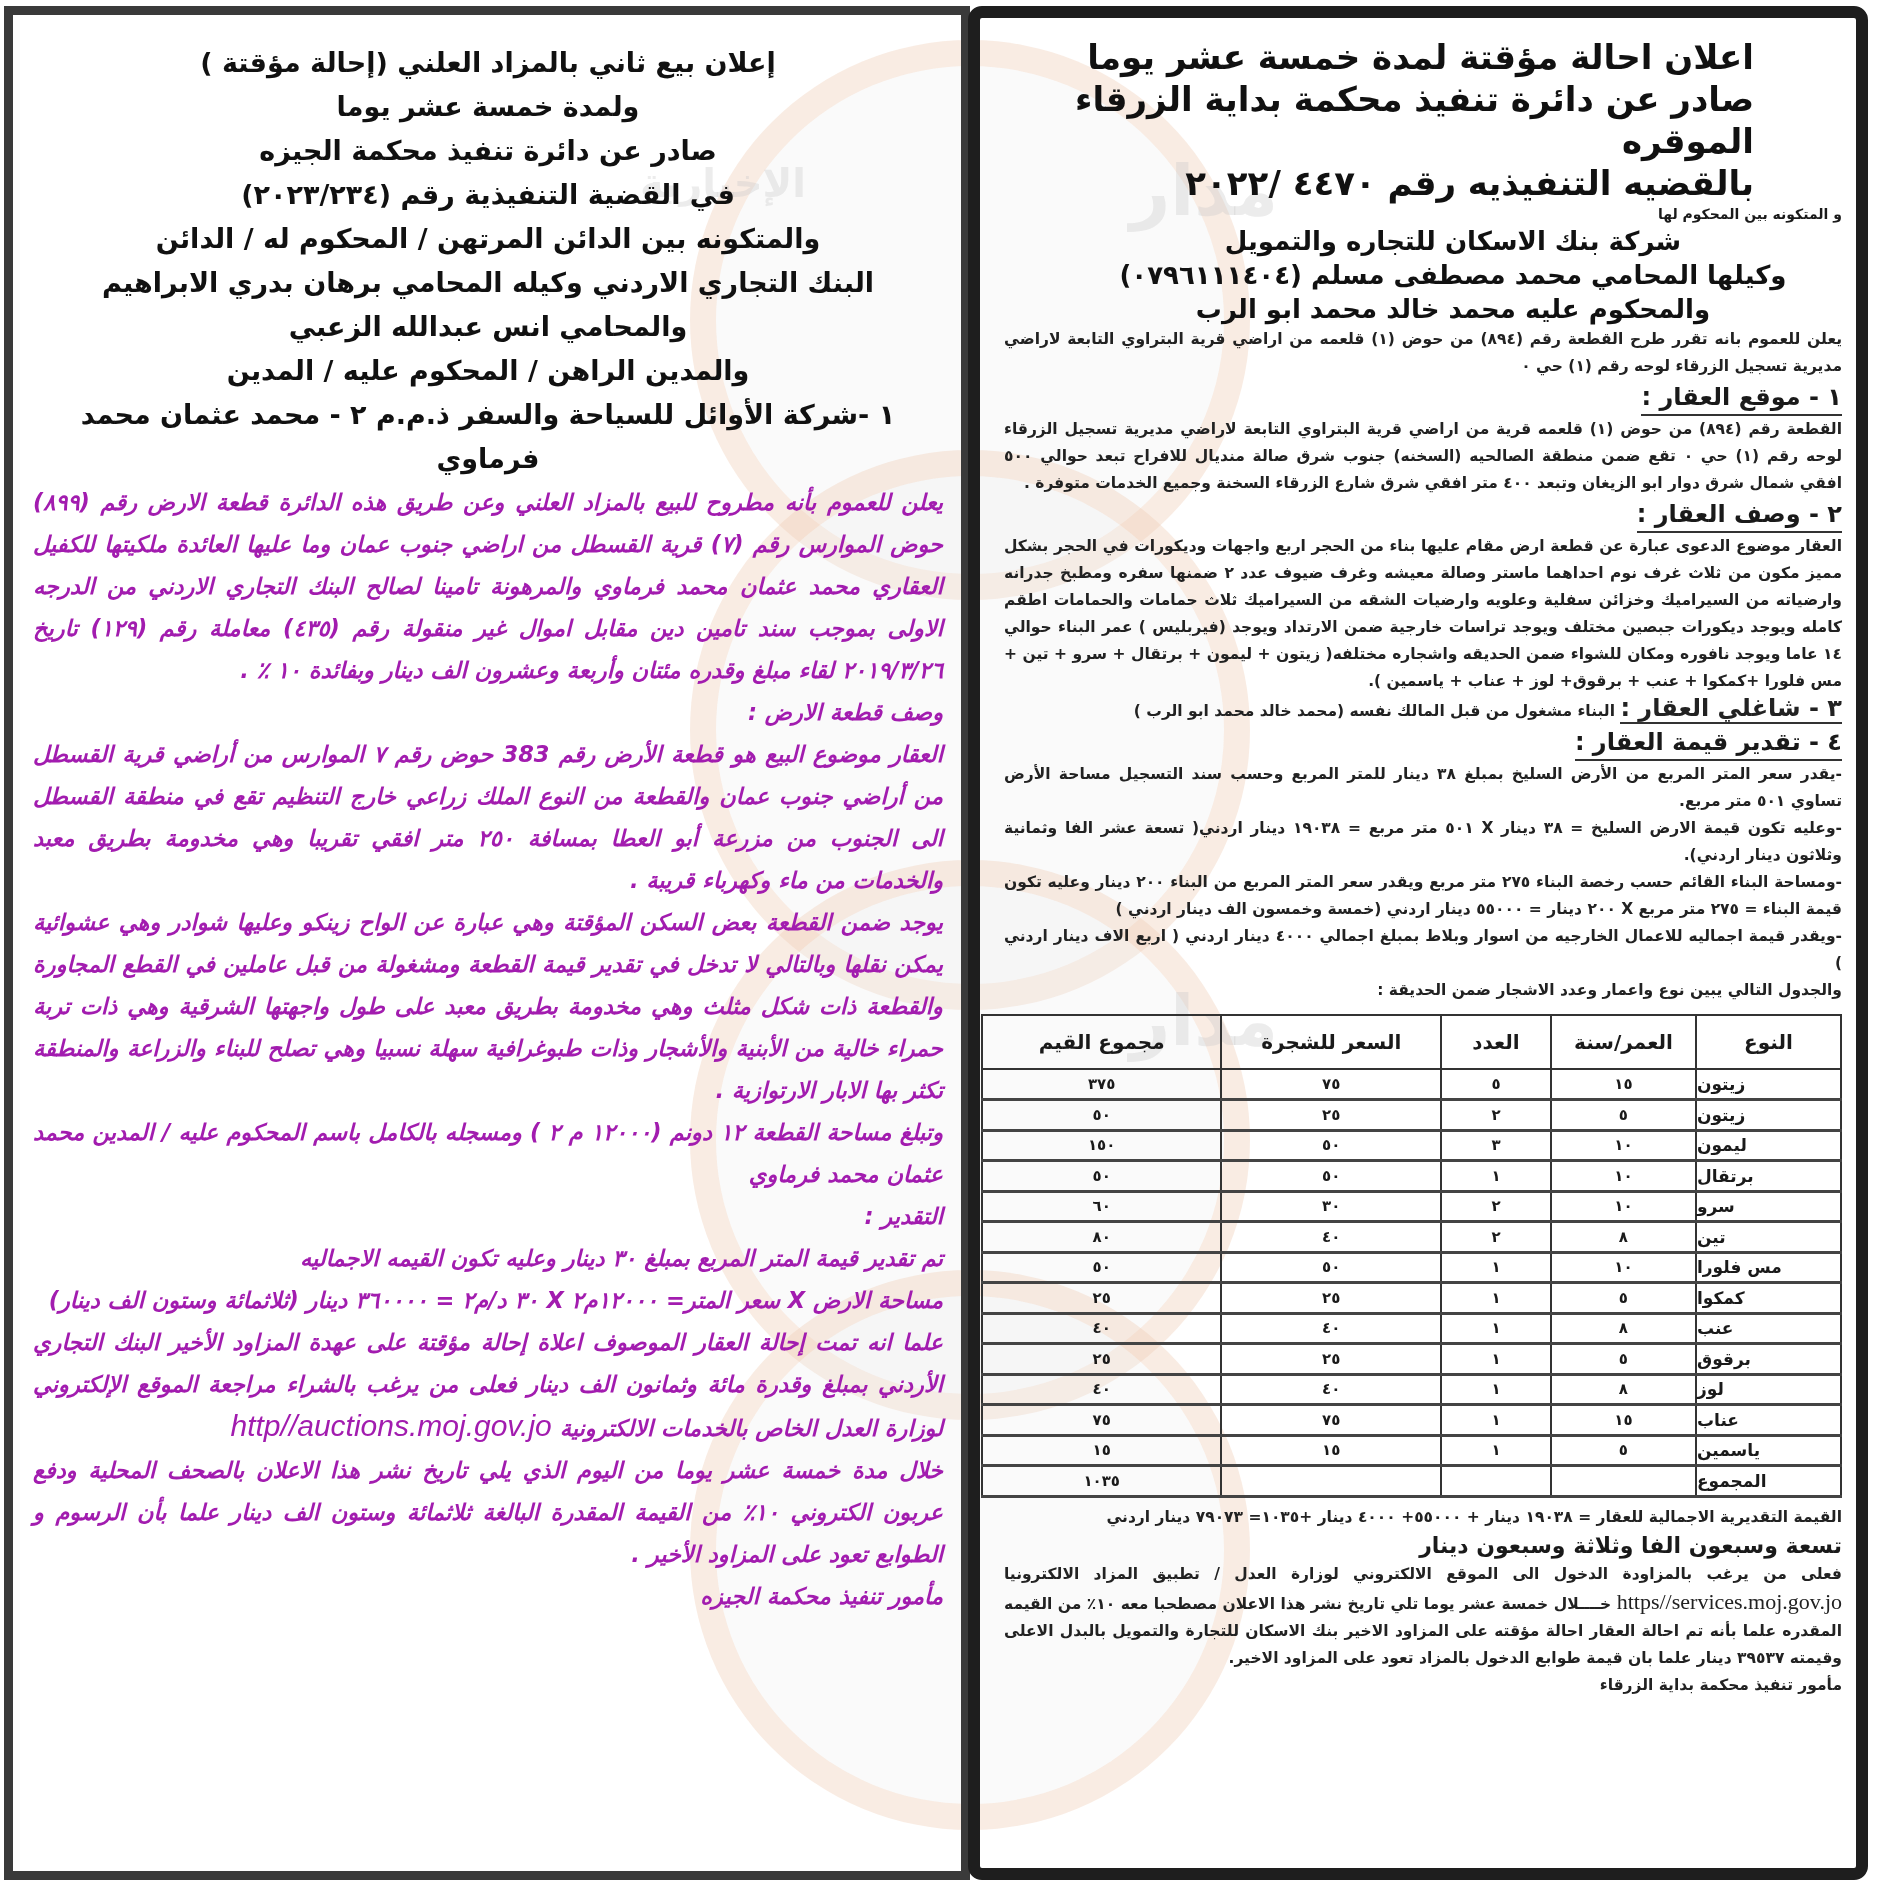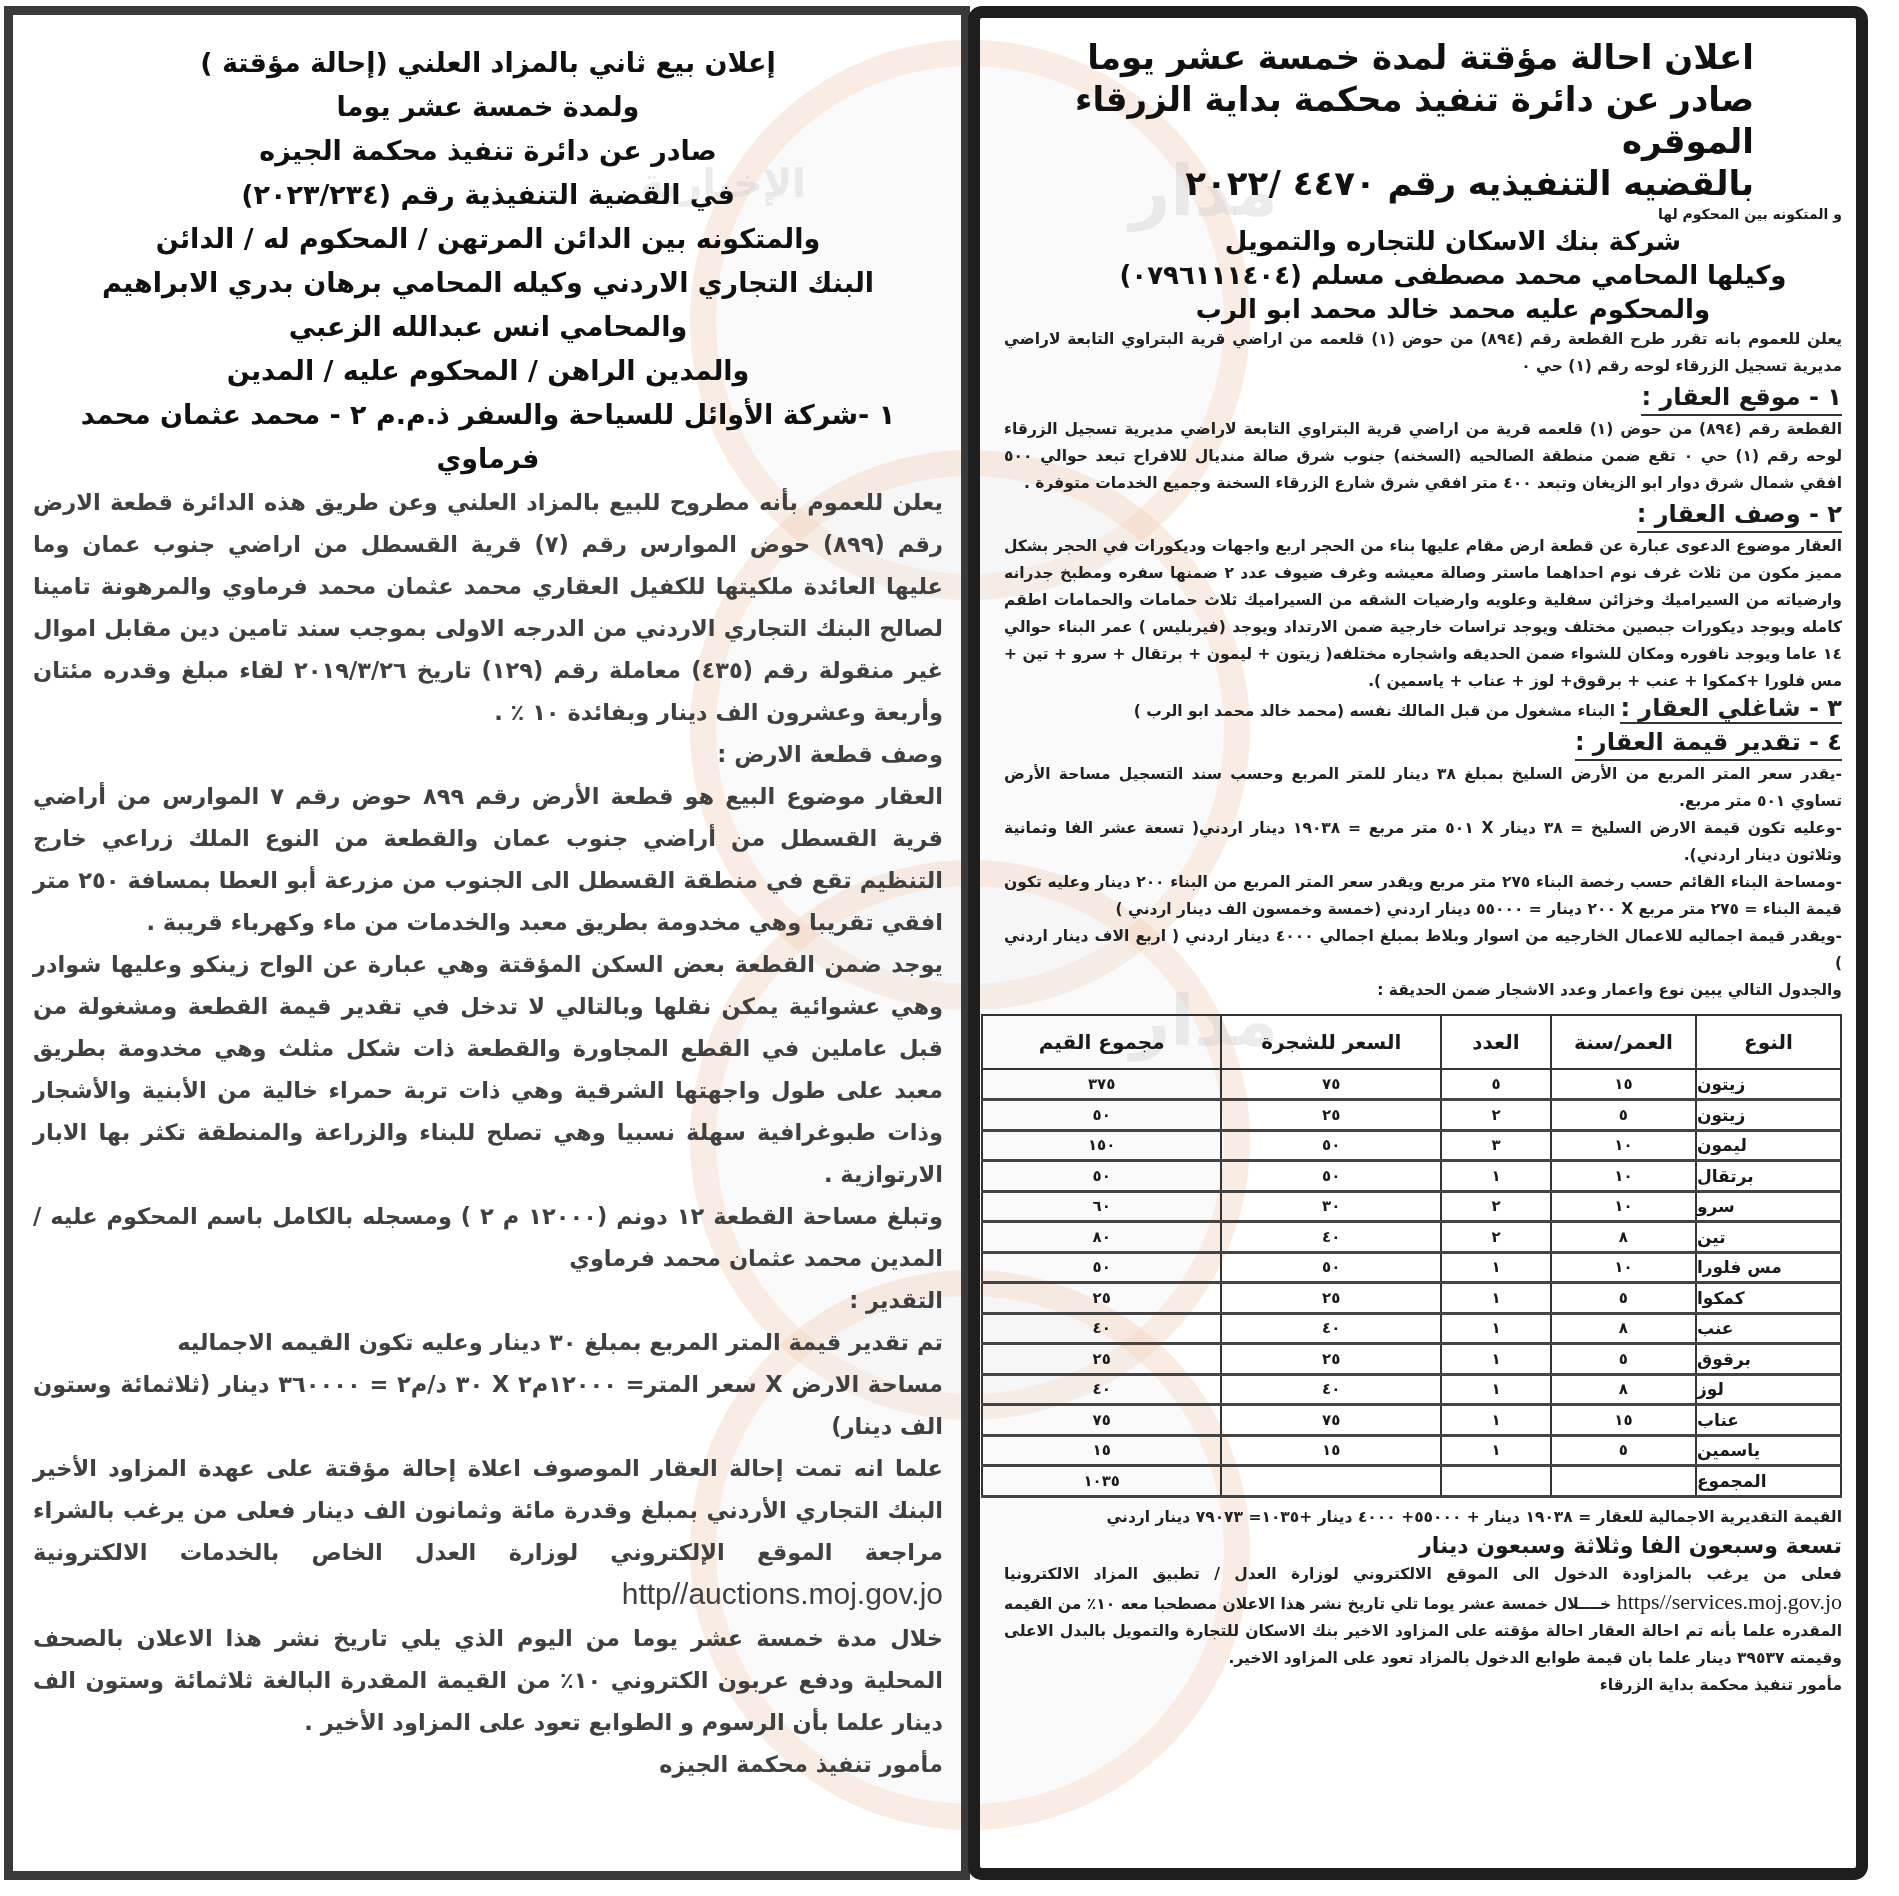--- a/index.html
+++ b/index.html
@@ -10,21 +10,21 @@
   .wm { position: absolute; pointer-events: none; z-index: 0; }
   .wm-clock { border-radius: 50%; border: 26px solid rgba(245, 170, 120, 0.18); background: rgba(235,235,235,0.25); }
   .wm-text { color: rgba(200,200,200,0.35); font-weight: bold; font-family: "DejaVu Sans", sans-serif; }
 
   .panel { position: absolute; background: transparent; z-index: 1; direction: rtl; }
   .left-panel { left: 4px; top: 6px; width: 966px; height: 1874px; border: 9px solid #3a3a3a; padding: 26px 18px 10px 20px; }
   .right-panel { left: 968px; top: 6px; width: 900px; height: 1874px; border: 12px solid #1e1e1e; border-radius: 14px; padding: 18px 14px 10px 24px; }
 
   .hdr { text-align: center; font-weight: bold; color: #111; }
   .lp-title { font-size: 27px; line-height: 44px; }
-  .lp-body { font-size: 22.5px; line-height: 42px; text-align: justify; font-weight: bold; color: #404040; }
+  .lp-body { font-size: 22.5px; line-height: 42px; text-align: justify; font-weight: bold; color: #a21caf; font-style: italic; }
   .lp-body p { margin: 0; }
   .lp-url { direction: ltr; unicode-bidi: embed; font-family: "Liberation Sans", sans-serif; font-weight: normal; font-size: 30px; }
 
   .rp-title { font-size: 34px; line-height: 42px; text-align: right; padding-right: 88px; }
   .rp-small { font-size: 14px; font-weight: bold; text-align: right; line-height: 20px; }
   .rp-sub { font-size: 26px; line-height: 34px; text-align: center; padding-left: 60px; }
   .rp-body { font-size: 15.5px; line-height: 27px; font-weight: bold; text-align: justify; color: #222; }
   .rp-sec { font-size: 24px; font-weight: bold; line-height: 34px; display: inline-block; border-bottom: 2px solid #333; padding-bottom: 0px; }
   .rp-sec-wrap { text-align: right; }
   .rp-sec-inline { font-size: 24px; font-weight: bold; border-bottom: 2px solid #333; }
@@ -57,21 +57,21 @@
     <div>في القضية التنفيذية رقم (٢٠٢٣/٢٣٤)</div>
     <div>والمتكونه بين الدائن المرتهن / المحكوم له / الدائن</div>
     <div>البنك التجاري الاردني وكيله المحامي برهان بدري الابراهيم</div>
     <div>والمحامي انس عبدالله الزعبي</div>
     <div>والمدين الراهن / المحكوم عليه / المدين</div>
     <div>١ -شركة الأوائل للسياحة والسفر ذ.م.م ٢ - محمد عثمان محمد فرماوي</div>
   </div>
   <div class="lp-body">
     <p>يعلن للعموم بأنه مطروح للبيع بالمزاد العلني وعن طريق هذه الدائرة قطعة الارض رقم (٨٩٩) حوض الموارس رقم (٧) قرية القسطل من اراضي جنوب عمان  وما عليها العائدة  ملكيتها  للكفيل العقاري محمد عثمان محمد فرماوي والمرهونة تامينا لصالح البنك التجاري الاردني من الدرجه الاولى  بموجب سند تامين دين مقابل اموال غير منقولة  رقم (٤٣٥) معاملة رقم (١٢٩) تاريخ ٢٠١٩/٣/٢٦  لقاء مبلغ وقدره مئتان وأربعة وعشرون الف دينار وبفائدة ١٠ ٪ .</p>
     <p>وصف قطعة الارض :</p>
-    <p>العقار موضوع البيع هو قطعة الأرض رقم ٨٩٩ حوض رقم ٧ الموارس من أراضي قرية القسطل من أراضي جنوب عمان والقطعة من النوع الملك زراعي خارج التنظيم تقع في منطقة القسطل الى الجنوب من مزرعة أبو العطا بمسافة ٢٥٠ متر افقي تقريبا وهي مخدومة بطريق معبد والخدمات من ماء وكهرباء قريبة  .</p>
+    <p>العقار موضوع البيع هو قطعة الأرض رقم 383 حوض رقم ٧ الموارس من أراضي قرية القسطل من أراضي جنوب عمان والقطعة من النوع الملك زراعي خارج التنظيم تقع في منطقة القسطل الى الجنوب من مزرعة أبو العطا بمسافة ٢٥٠ متر افقي تقريبا وهي مخدومة بطريق معبد والخدمات من ماء وكهرباء قريبة  .</p>
     <p>يوجد ضمن القطعة بعض السكن المؤقتة وهي عبارة عن الواح زينكو وعليها شوادر وهي عشوائية يمكن نقلها وبالتالي لا تدخل في تقدير قيمة القطعة ومشغولة من قبل عاملين في القطع المجاورة والقطعة ذات شكل مثلث وهي مخدومة بطريق معبد على طول واجهتها الشرقية وهي ذات تربة حمراء خالية من الأبنية والأشجار وذات طبوغرافية سهلة نسبيا وهي تصلح للبناء والزراعة والمنطقة تكثر بها الابار الارتوازية .</p>
     <p>وتبلغ مساحة القطعة ١٢ دونم (١٢٠٠٠ م ٢ ) ومسجله بالكامل باسم المحكوم عليه / المدين محمد عثمان محمد فرماوي</p>
     <p>التقدير :</p>
     <p>تم تقدير قيمة المتر المربع بمبلغ ٣٠ دينار وعليه تكون القيمه الاجماليه</p>
     <p>مساحة الارض X سعر المتر= ١٢٠٠٠م٢ X ٣٠ د/م٢ = ٣٦٠٠٠٠ دينار (ثلاثمائة وستون الف دينار)</p>
     <p><span>علما انه تمت إحالة العقار الموصوف اعلاة إحالة مؤقتة على عهدة المزاود الأخير البنك التجاري الأردني بمبلغ وقدرة مائة وثمانون الف دينار فعلى من يرغب بالشراء مراجعة الموقع الإلكتروني لوزارة العدل الخاص بالخدمات الالكترونية</span> <a class="lp-url">http//auctions.moj.gov.jo</a></p>
     <p>خلال مدة خمسة عشر يوما من اليوم الذي يلي تاريخ نشر هذا الاعلان بالصحف المحلية ودفع عربون الكتروني  ١٠٪ من القيمة المقدرة البالغة ثلاثمائة وستون الف دينار علما بأن الرسوم و الطوابع  تعود على المزاود الأخير .</p>
     <p>مأمور تنفيذ محكمة الجيزه</p>
   </div>
 </section>

